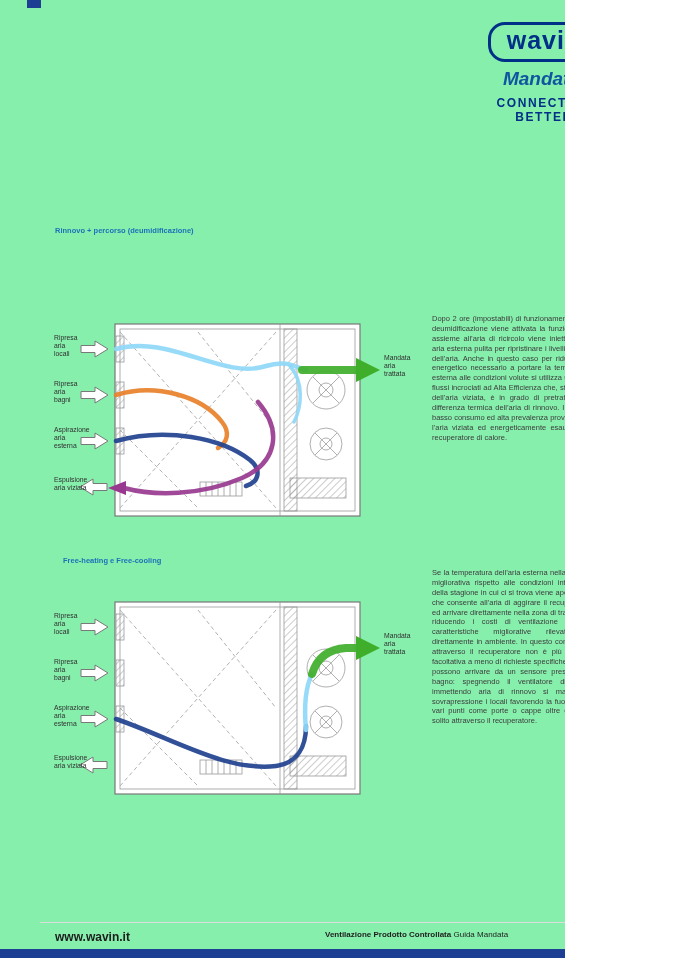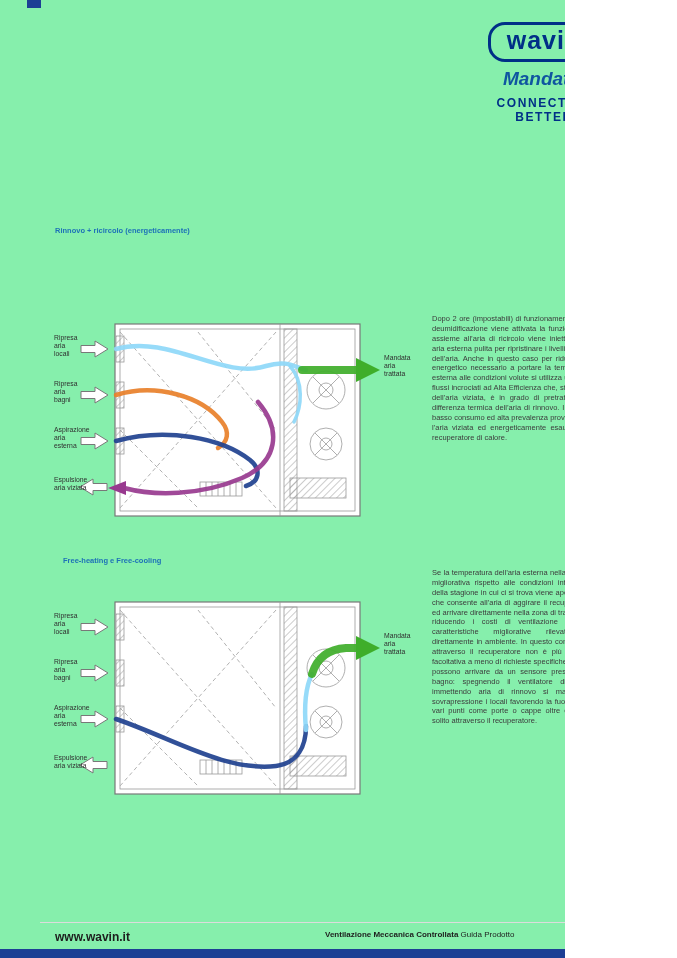--- a/index.html
+++ b/index.html
@@ -53,21 +53,21 @@
   <header class="brand">
     <div class="wavin-logo">
       <span>wavin</span>
     </div>
     <div class="chemidro">
       <span>Mandata</span><sup>®</sup>
     </div>
     <div class="tagline">CONNECT TO BETTER</div>
   </header>
 
-  <h2 class="sec-heading h1pos">Rinnovo + ricircolo (energeticamente)</h2>
+  <h2 class="sec-heading h1pos">Rinnovo + percorso (deumidificazione)</h2>
 
   <div class="diagram d1pos">
     <svg width="370" height="215" viewBox="0 0 370 215">
       <defs>
         <pattern id="hatch1" width="5" height="5" patternUnits="userSpaceOnUse" patternTransform="rotate(45)">
           <line x1="0" y1="0" x2="0" y2="5" stroke="#9a9a9a" stroke-width="1"></line>
         </pattern>
       </defs>
       <rect x="65" y="14" width="245" height="192" class="d-box"></rect>
       <rect x="70" y="19" width="235" height="182" class="d-thin"></rect>
@@ -199,19 +199,19 @@
 aria viziata</div>
     <div class="dlabel" style="left:334px; top:44px; width:40px;">Mandata
 aria
 trattata</div>
   </div>
 
   <p class="body-col p2pos">Se la temperatura dell’aria esterna nella fase di rinnovo è migliorativa rispetto alle condizioni interne in funzione della stagione in cui ci si trova viene aperto un passaggio che consente all’aria di aggirare il recuperatore di calore ed arrivare direttamente nella zona di trattamento dell’aria riducendo i costi di ventilazione e sfruttando le caratteristiche migliorative rilevate immettendo direttamente in ambiente. In questo contesto l’estrazione attraverso il recuperatore non è più importante ed è facoltativa a meno di richieste specifiche come quelle che possono arrivare da un sensore presenza persone in bagno: spegnendo il ventilatore di estrazione ed immettendo aria di rinnovo si manda in leggera sovrapressione i locali favorendo la fuoriuscita di aria da vari punti come porte o cappe oltre che dal percorso solito attraverso il recuperatore.</p>
 
   <div class="footer-rule"></div>
   <span class="f-site">www.wavin.it</span>
-  <span class="f-doc"><b>Ventilazione Meccanica Controllata</b> <span>Guida Prodotto</span></span>
+  <span class="f-doc"><b>Ventilazione Prodotto Controllata</b> <span>Guida Mandata</span></span>
   <span class="f-logo">wavin</span>
   <span class="f-page">177</span>
 
   <div class="bottom-bar"></div>
 
 </div>
 
 </body></html>

